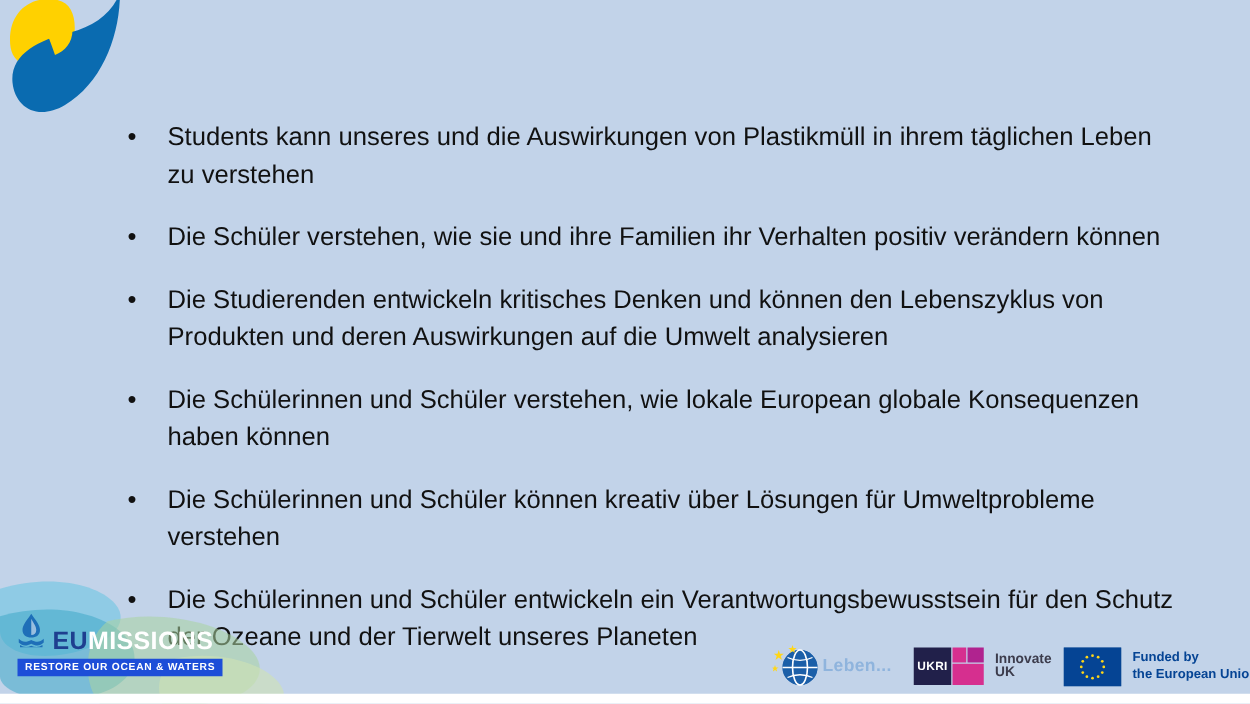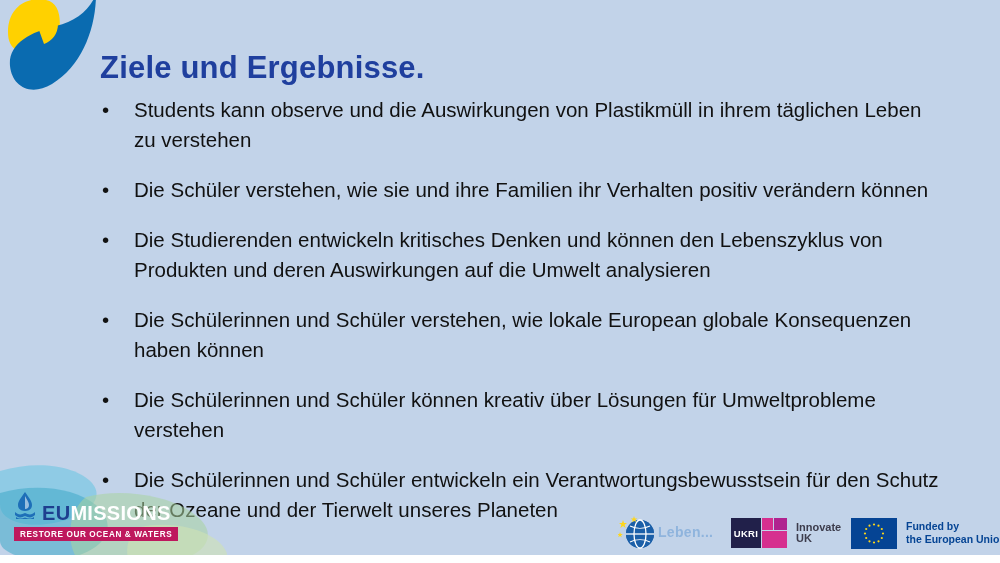--- a/index.html
+++ b/index.html
@@ -90,21 +90,21 @@
     font-size: 20px;
     font-weight: bold;
     letter-spacing: 0.3px;
     line-height: 20px;
     margin-left: 6px;
   }
   .eumissions .wm-eu { color: #1e3f8f; }
   .eumissions .wm-missions { color: #ffffff; }
   .eumissions .tagline {
     margin-top: 4px;
-    background: #be185d;
+    background: #1d4ed8;
     color: #ffffff;
     font-size: 8.2px;
     font-weight: bold;
     letter-spacing: 0.6px;
     padding: 2.5px 6px 2.5px 6px;
     display: inline-block;
     white-space: nowrap;
   }
   .white-strip {
     position: absolute;
@@ -218,27 +218,26 @@
 <div id="slide" style="background: rgb(194, 211, 233);">
 
   <div class="brandmark">
     <svg width="104" height="108" viewBox="0 0 104 108" xmlns="http://www.w3.org/2000/svg" aria-hidden="true">
       <path d="M8 38 C8 14, 26 2, 46 6 C60 9, 62 26, 58 42 C54 58, 34 64, 20 58 C10 54, 8 46, 8 38 Z" fill="#ffd100"></path>
       <path d="M96 0 C96 34, 82 72, 52 90 C30 103, 12 92, 10 72 C8 50, 30 38, 56 32 C76 27, 90 16, 96 0 Z" fill="#0a6bb0"></path>
       <path d="M30 10 C44 6, 58 14, 58 30 C58 40, 52 47, 44 50 C40 38, 34 24, 30 10 Z" fill="#ffd100"></path>
     </svg>
   </div>
 
-  <div class="title">Ziele und Ergebnisse.</div>
 
   <div class="bullets">
 
     <div class="bullet-row">
       <span class="dot">•</span>
-      <span class="txt">Students kann observe und die Auswirkungen von Plastikmüll in ihrem täglichen Leben zu verstehen</span>
+      <span class="txt">Students kann unseres und die Auswirkungen von Plastikmüll in ihrem täglichen Leben zu verstehen</span>
     </div>
 
     <div class="bullet-row">
       <span class="dot">•</span>
       <span class="txt">Die Schüler verstehen, wie sie und ihre Familien ihr Verhalten positiv verändern können</span>
     </div>
 
     <div class="bullet-row">
       <span class="dot">•</span>
       <span class="txt">Die Studierenden entwickeln kritisches Denken und können den Lebenszyklus von Produkten und deren Auswirkungen auf die Umwelt analysieren</span>

